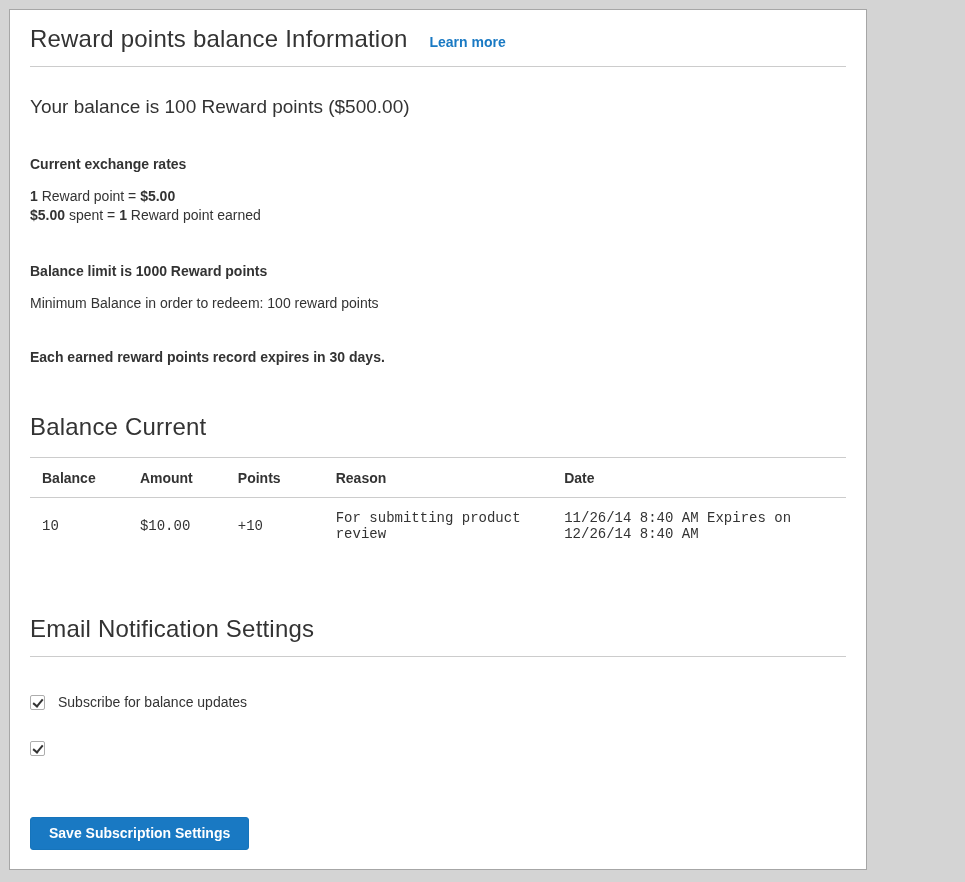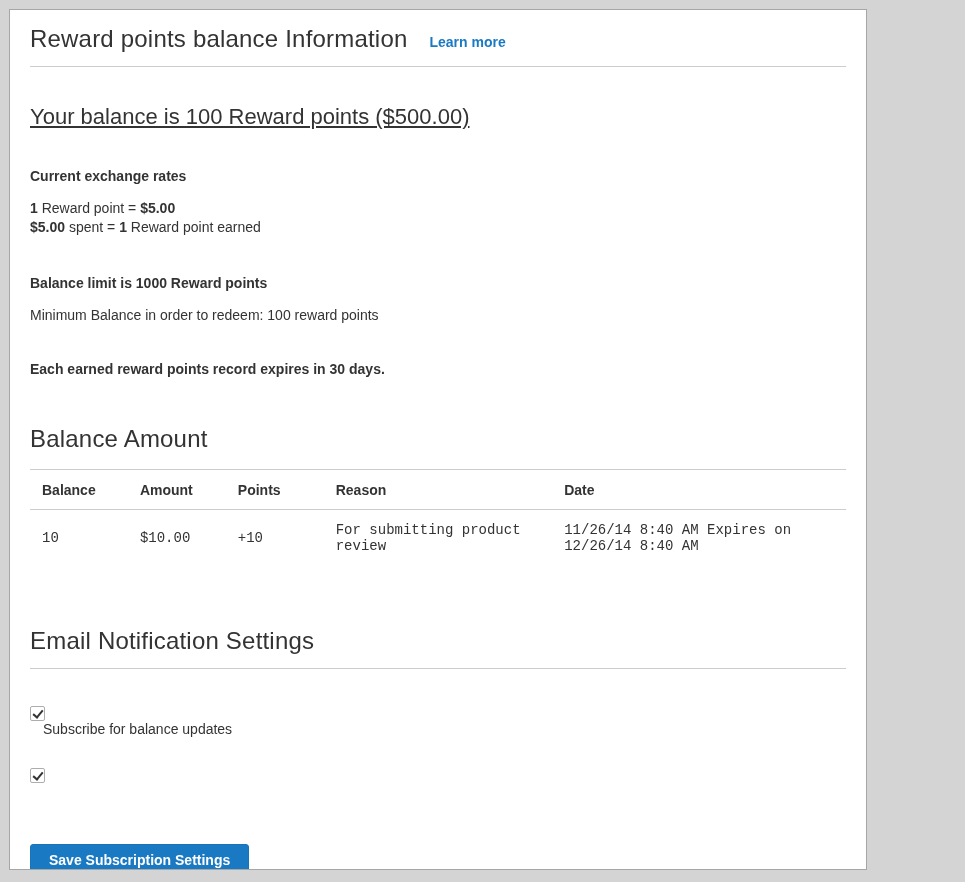--- a/index.html
+++ b/index.html
@@ -31,21 +31,21 @@
   .learn-more {
     margin-left: 22px;
     font-size: 14px; font-weight: 600;
     color: #1979c3; text-decoration: none; cursor: pointer;
   }
   .rule {
     border: none; border-top: 1px solid #cccccc;
     margin: 13px 0 0 0;
   }
   
-  .balance-summary { font-size: 22px; margin-top: 37px; text-decoration: underline; }
+  .balance-summary { font-size: 19px; margin-top: 29px; }
   .sub-heading { font-size: 14px; font-weight: 700; margin-top: 38px; }
   .exchange-lines { font-size: 14px; line-height: 19px; margin-top: 15px; }
   .plain-line { font-size: 14px; margin-top: 16px; }
   .gap-lg { }
   .expiry-note { font-size: 14px; margin-top: 15px; }
   b, strong { font-weight: 700; }
   
   .section-title {
     font-size: 24px; font-weight: 400; color: #333;
     margin: 0; letter-spacing: 0.2px;
@@ -68,22 +68,22 @@
     font-family: Liberation Mono, monospace;
   }
   table.history tr.stripe { background: #f6f6f6; }
   .col-balance { width: 12%; }
   .col-amount  { width: 12%; }
   .col-points  { width: 12%; }
   .col-reason  { width: 28%; }
   .col-date    { width: 36%; }
   
   .checkbox-row {
-    display: flex; align-items: flex-start;
-    margin-top: 31px; font-size: 14px; flex-direction: column;
+    display: flex; align-items: flex-end;
+    margin-top: 31px; font-size: 14px;
   }
   .checkbox-row:first-of-type { margin-top: 37px; }
   input[type="checkbox"] {
     -webkit-appearance: none; appearance: none;
     width: 15px; height: 15px; margin: 0;
     background: #ffffff;
     border: 1px solid #adadad; border-radius: 2px;
     position: relative; cursor: pointer;
     flex: 0 0 auto;
   }
@@ -131,21 +131,21 @@
     <div><b>1</b><span> Reward point = </span><b>$5.00</b></div>
     <div><b>$5.00</b><span> spent = </span><b>1</b><span> Reward point earned</span></div>
   </div>
 
   <div class="sub-heading gap-lg">Balance limit is 1000 Reward points</div>
   <div class="plain-line">Minimum Balance in order to redeem: 100 reward points</div>
 
   <div class="sub-heading">Each earned reward points record expires in 30 days.</div>
 
   
-  <h2 class="section-title history-title">Balance Amount</h2>
+  <h2 class="section-title history-title">Balance Current</h2>
 
   <table class="history">
     <colgroup>
       <col class="col-balance">
         <col class="col-amount">
         <col class="col-points">
       <col class="col-reason">
         <col class="col-date">
     </colgroup>
     <thead>

